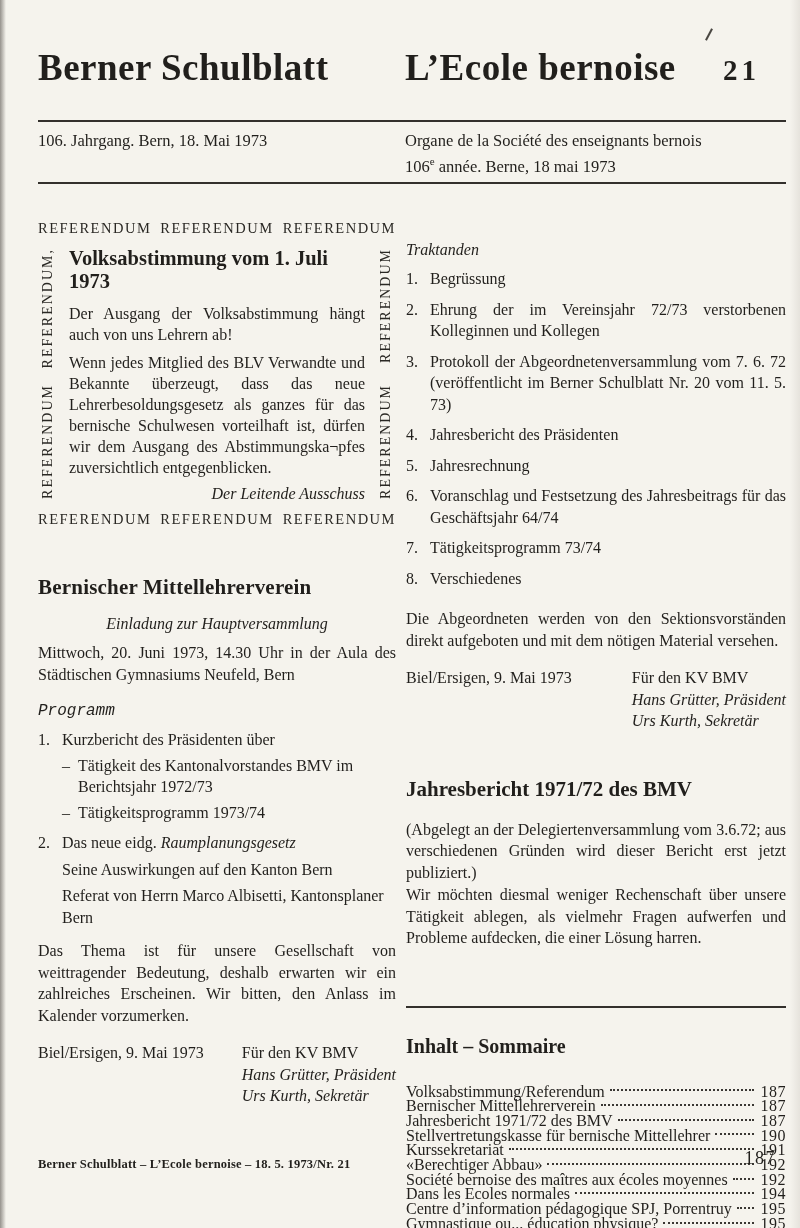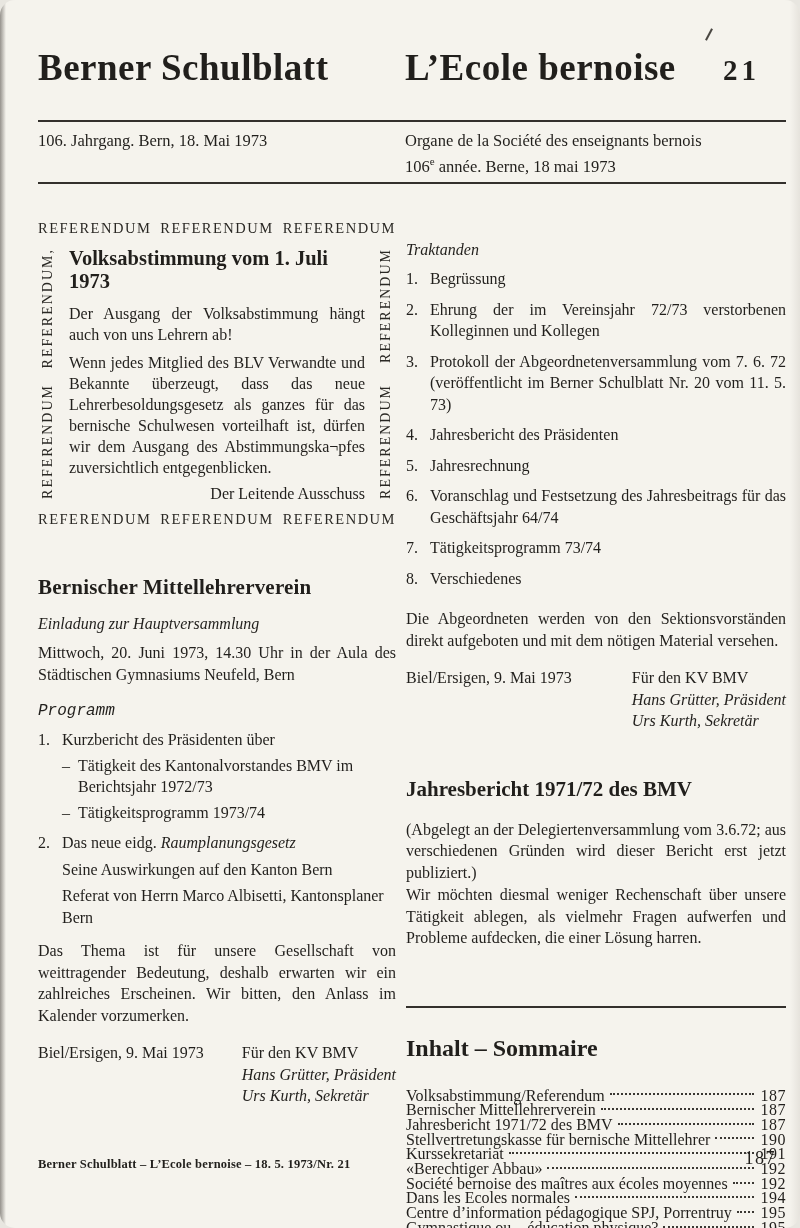--- a/index.html
+++ b/index.html
@@ -6,21 +6,20 @@
   body{background:#e8e6e0;}
   .page{
     position:relative;
     width:800px;height:1228px;
     margin:0 auto;
     background:#f5f3ed;
     color:#211f1c;
     font-family:"Liberation Serif","DejaVu Serif",serif;
     overflow:hidden;
     box-sizing:border-box;
-    border-radius:15px;
   }
   .page::before{
     content:'';position:absolute;left:0;top:0;bottom:0;width:6px;
     background:linear-gradient(to right, rgba(55,50,45,.50), rgba(55,50,45,0));
     z-index:5;
   }
   .page::after{
     content:'';position:absolute;right:0;top:0;bottom:0;width:10px;
     background:linear-gradient(to left, rgba(120,110,100,.12), rgba(120,110,100,0));
   }
@@ -47,30 +46,30 @@
 
   
   .ref-banner{display:flex;justify-content:space-between;font-size:14.5px;letter-spacing:1.5px;color:#2a2824;}
   .ref-banner.bottom{margin-top:8px;}
   .ref-middle{display:flex;margin-top:7px;}
   .ref-vert{width:20px;flex:none;display:flex;flex-direction:column;justify-content:space-between;align-items:center;padding:4px 0;}
   .ref-vert span{writing-mode:vertical-rl;transform:rotate(180deg);font-size:14px;letter-spacing:2px;color:#2a2824;}
   .ref-content{flex:1;padding:0 11px;}
   .ref-title{font-size:20.5px;font-weight:bold;margin:3px 0 10px 0;}
   .ref-content p{margin:0 0 7px 0;font-size:16px;line-height:21px;text-align:justify;}
-  .ref-signature{text-align:right;font-size:16px;margin-top:2px;}
+  .ref-signature{font-style:italic;text-align:right;font-size:16px;margin-top:2px;}
 
   
   .sec-heading{font-size:21px;font-weight:bold;letter-spacing:.2px;}
   .ital{font-style:italic;}
   .body-p{font-size:16px;line-height:21.5px;margin:0;}
   .just{text-align:justify;}
 
   .sect1{margin-top:47px;}
-  .invite-title{font-size:16px;font-style:italic;margin-top:15px;}
+  .invite-title{font-size:16px;font-style:italic;margin-top:15px;text-align:center;}
   .invite-text{font-size:16px;line-height:21.5px;margin-top:9px;text-align:justify;}
   .programm-label{font-size:16px;font-style:italic;margin-top:17px;font-family:Liberation Mono, monospace;}
   .num-item{display:flex;font-size:16px;line-height:21.5px;margin-top:9px;}
   .num-item .num{width:24px;flex:none;}
   .num-item .txt{flex:1;text-align:justify;}
   .dash-item{display:flex;font-size:16px;line-height:21.5px;margin-top:4px;padding-left:24px;}
   .dash-item .dash{width:16px;flex:none;}
   .plain-sub{font-size:16px;line-height:21.5px;margin-top:5px;padding-left:24px;}
   .discussion{font-size:16px;margin-top:13px;}
   .note-p{font-size:16px;line-height:21.5px;text-align:justify;margin-top:12px;}
@@ -83,21 +82,21 @@
   .footer-line{position:absolute;left:38px;top:1157px;font-size:12.5px;font-weight:bold;letter-spacing:.2px;}
   .page-no{position:absolute;right:24px;top:1148px;font-size:18px;letter-spacing:1.5px;}
 
   
   .trakt-label{font-size:16px;font-style:italic;margin-top:21px;}
   .trakt-items{margin-top:2px;}
   .jb-heading{font-size:21px;font-weight:bold;margin-top:45px;}
   .jb-p1{margin-top:17px;}
   .jb-p2{margin-top:1px;}
   .mid-rule{height:2px;background:#33302c;margin-top:57px;}
-  .inhalt-heading{font-size:24px;font-weight:bold;margin-top:27px;}
+  .inhalt-heading{font-size:20px;font-weight:bold;margin-top:27px;}
   .toc{margin-top:27px;}
   .toc-row{display:flex;align-items:center;font-size:16px;line-height:14.7px;}
   .toc-label{white-space:nowrap;}
   .toc-dots{flex:1;border-bottom:2px dotted #3a3733;margin:0 4px 3px 5px;min-width:8px;}
   .toc-page{flex:none;width:28px;text-align:right;letter-spacing:.5px;}
 </style>
 </head>
 <body>
 
 <div class="page">

